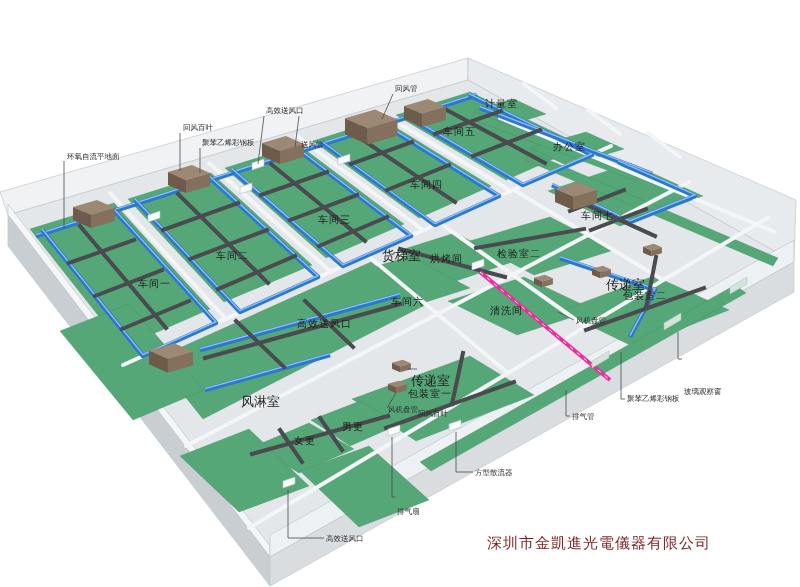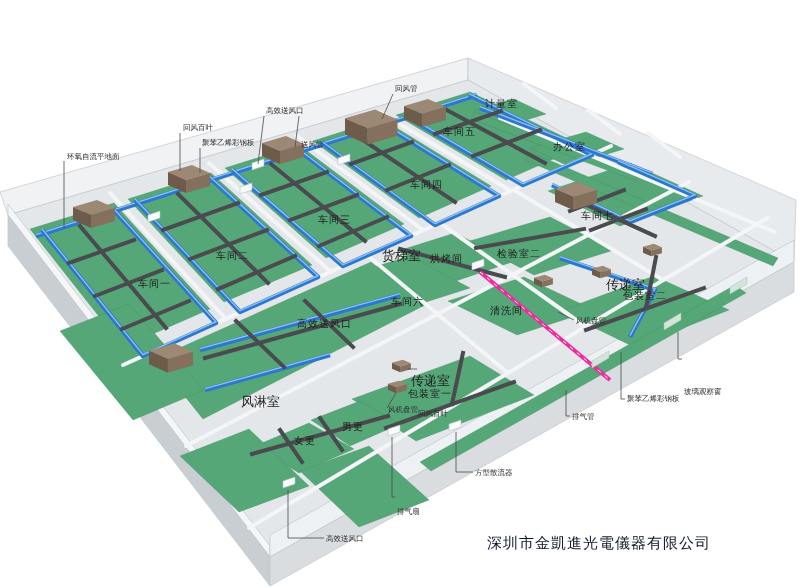--- a/index.html
+++ b/index.html
@@ -4,21 +4,21 @@
 <style>
   html,body{margin:0;padding:0;background:#fff;}
   #stage{position:relative;width:800px;height:587px;background:#ffffff;overflow:hidden;
          font-family:"DejaVu Sans",sans-serif;}
   #scene,#leaders{position:absolute;left:0;top:0;}
   #labels{position:absolute;left:0;top:0;width:800px;height:587px;pointer-events:none;}
   .lbl{position:absolute;white-space:nowrap;color:#1c1c1c;font-size:10px;letter-spacing:1px;
        font-family:"DejaVu Sans",sans-serif;line-height:1;}
   .lbl.small{font-size:13px;letter-spacing:0;}
   .lbl.callout{font-size:7.5px;letter-spacing:0;color:#2b2b2b;}
-  #title-block{position:absolute;left:487px;top:533px;color:#0f172a;
+  #title-block{position:absolute;left:487px;top:533px;color:#7f1d1d;
        font-family:"DejaVu Serif",serif;font-size:15px;line-height:1.35;letter-spacing:1px;}
   #title-block div{white-space:nowrap;}
 </style>
 </head>
 <body>
 
 <div id="stage">
   <svg id="scene" width="800" height="587" viewBox="0 0 800 587">
       <g>
         <polygon points="0,192 468,58 468,80 8,215" fill="#f0f2f4" stroke="#c2c7cb" stroke-width="0.7"></polygon>

